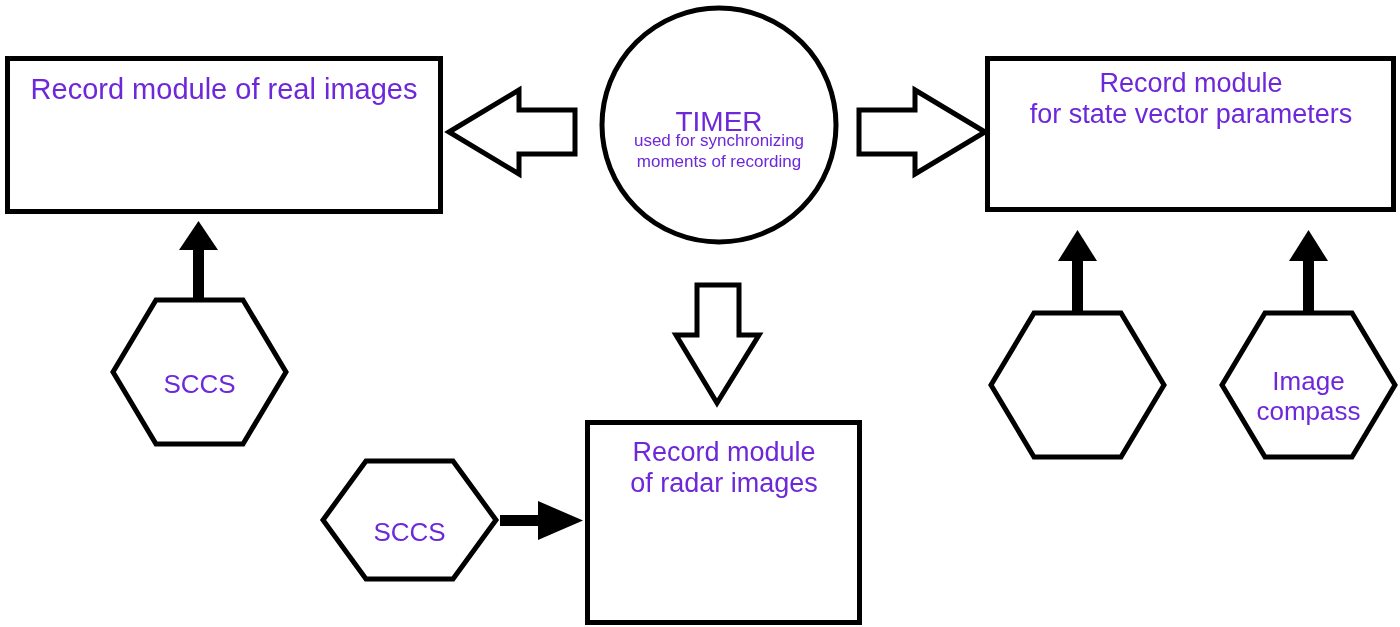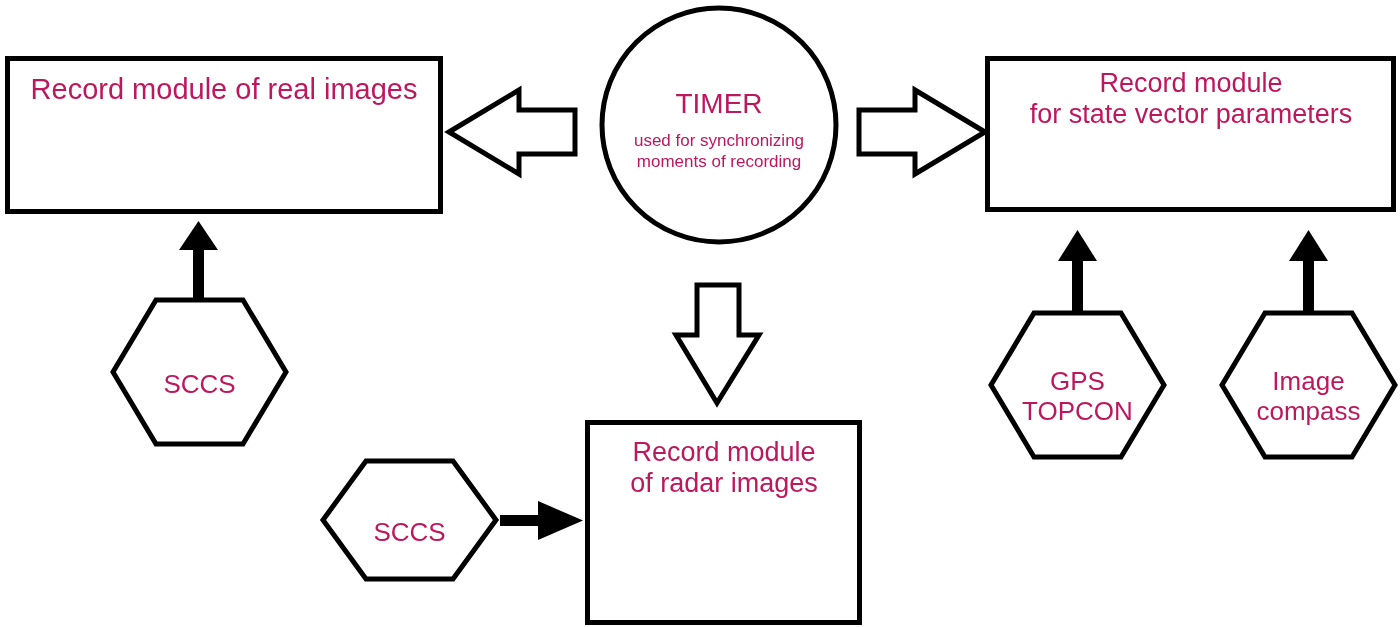--- a/index.html
+++ b/index.html
@@ -39,29 +39,29 @@
     stroke-linejoin: miter;
   }
   .solid-arrow {
     fill: #000000;
     stroke: none;
   }
   .lbl {
     position: absolute;
     text-align: center;
     line-height: 1.14;
-    color: #be185d;
+    color: #6d28d9;
     white-space: pre-line;
   }
   .title-lg   { font-size: 29px; }
   .title-md   { font-size: 27px; }
   .sub-sm     { font-size: 17px; }
   .sub-md     { font-size: 18px; }
   .hex-lbl    { font-size: 26px; line-height: 1.16; margin-top: 11px; }
-  .timer-name { font-size: 28px; }
+  .timer-name { font-size: 28px; margin-top: 18px; }
   .timer-sub  { font-size: 17px; line-height: 1.22; }
   .ital { font-style: italic; }
 </style>
 </head>
 <body>
 
 <div id="diagram-root">
 
   <svg id="diagram-svg" viewBox="0 0 1400 627">
 
@@ -118,19 +118,17 @@
   <div class="lbl title-md" style="left:993px; top:68px; width:396px;">Record module
 for state vector parameters</div>
 
   <div class="lbl title-md" style="left:590px; top:437px; width:268px;">Record module
 of radar images</div>
 
   <div class="lbl hex-lbl" style="left:113px; top:358px; width:173px;">SCCS</div>
 
   <div class="lbl hex-lbl" style="left:323px; top:506px; width:173px;">SCCS</div>
 
-  <div class="lbl hex-lbl" style="left:991px; top:355px; width:173px;">GPS
-TOPCON</div>
 
   <div class="lbl hex-lbl" style="left:1222px; top:355px; width:173px;">Image
 compass</div>
 
 </div>
 
 </body></html>

